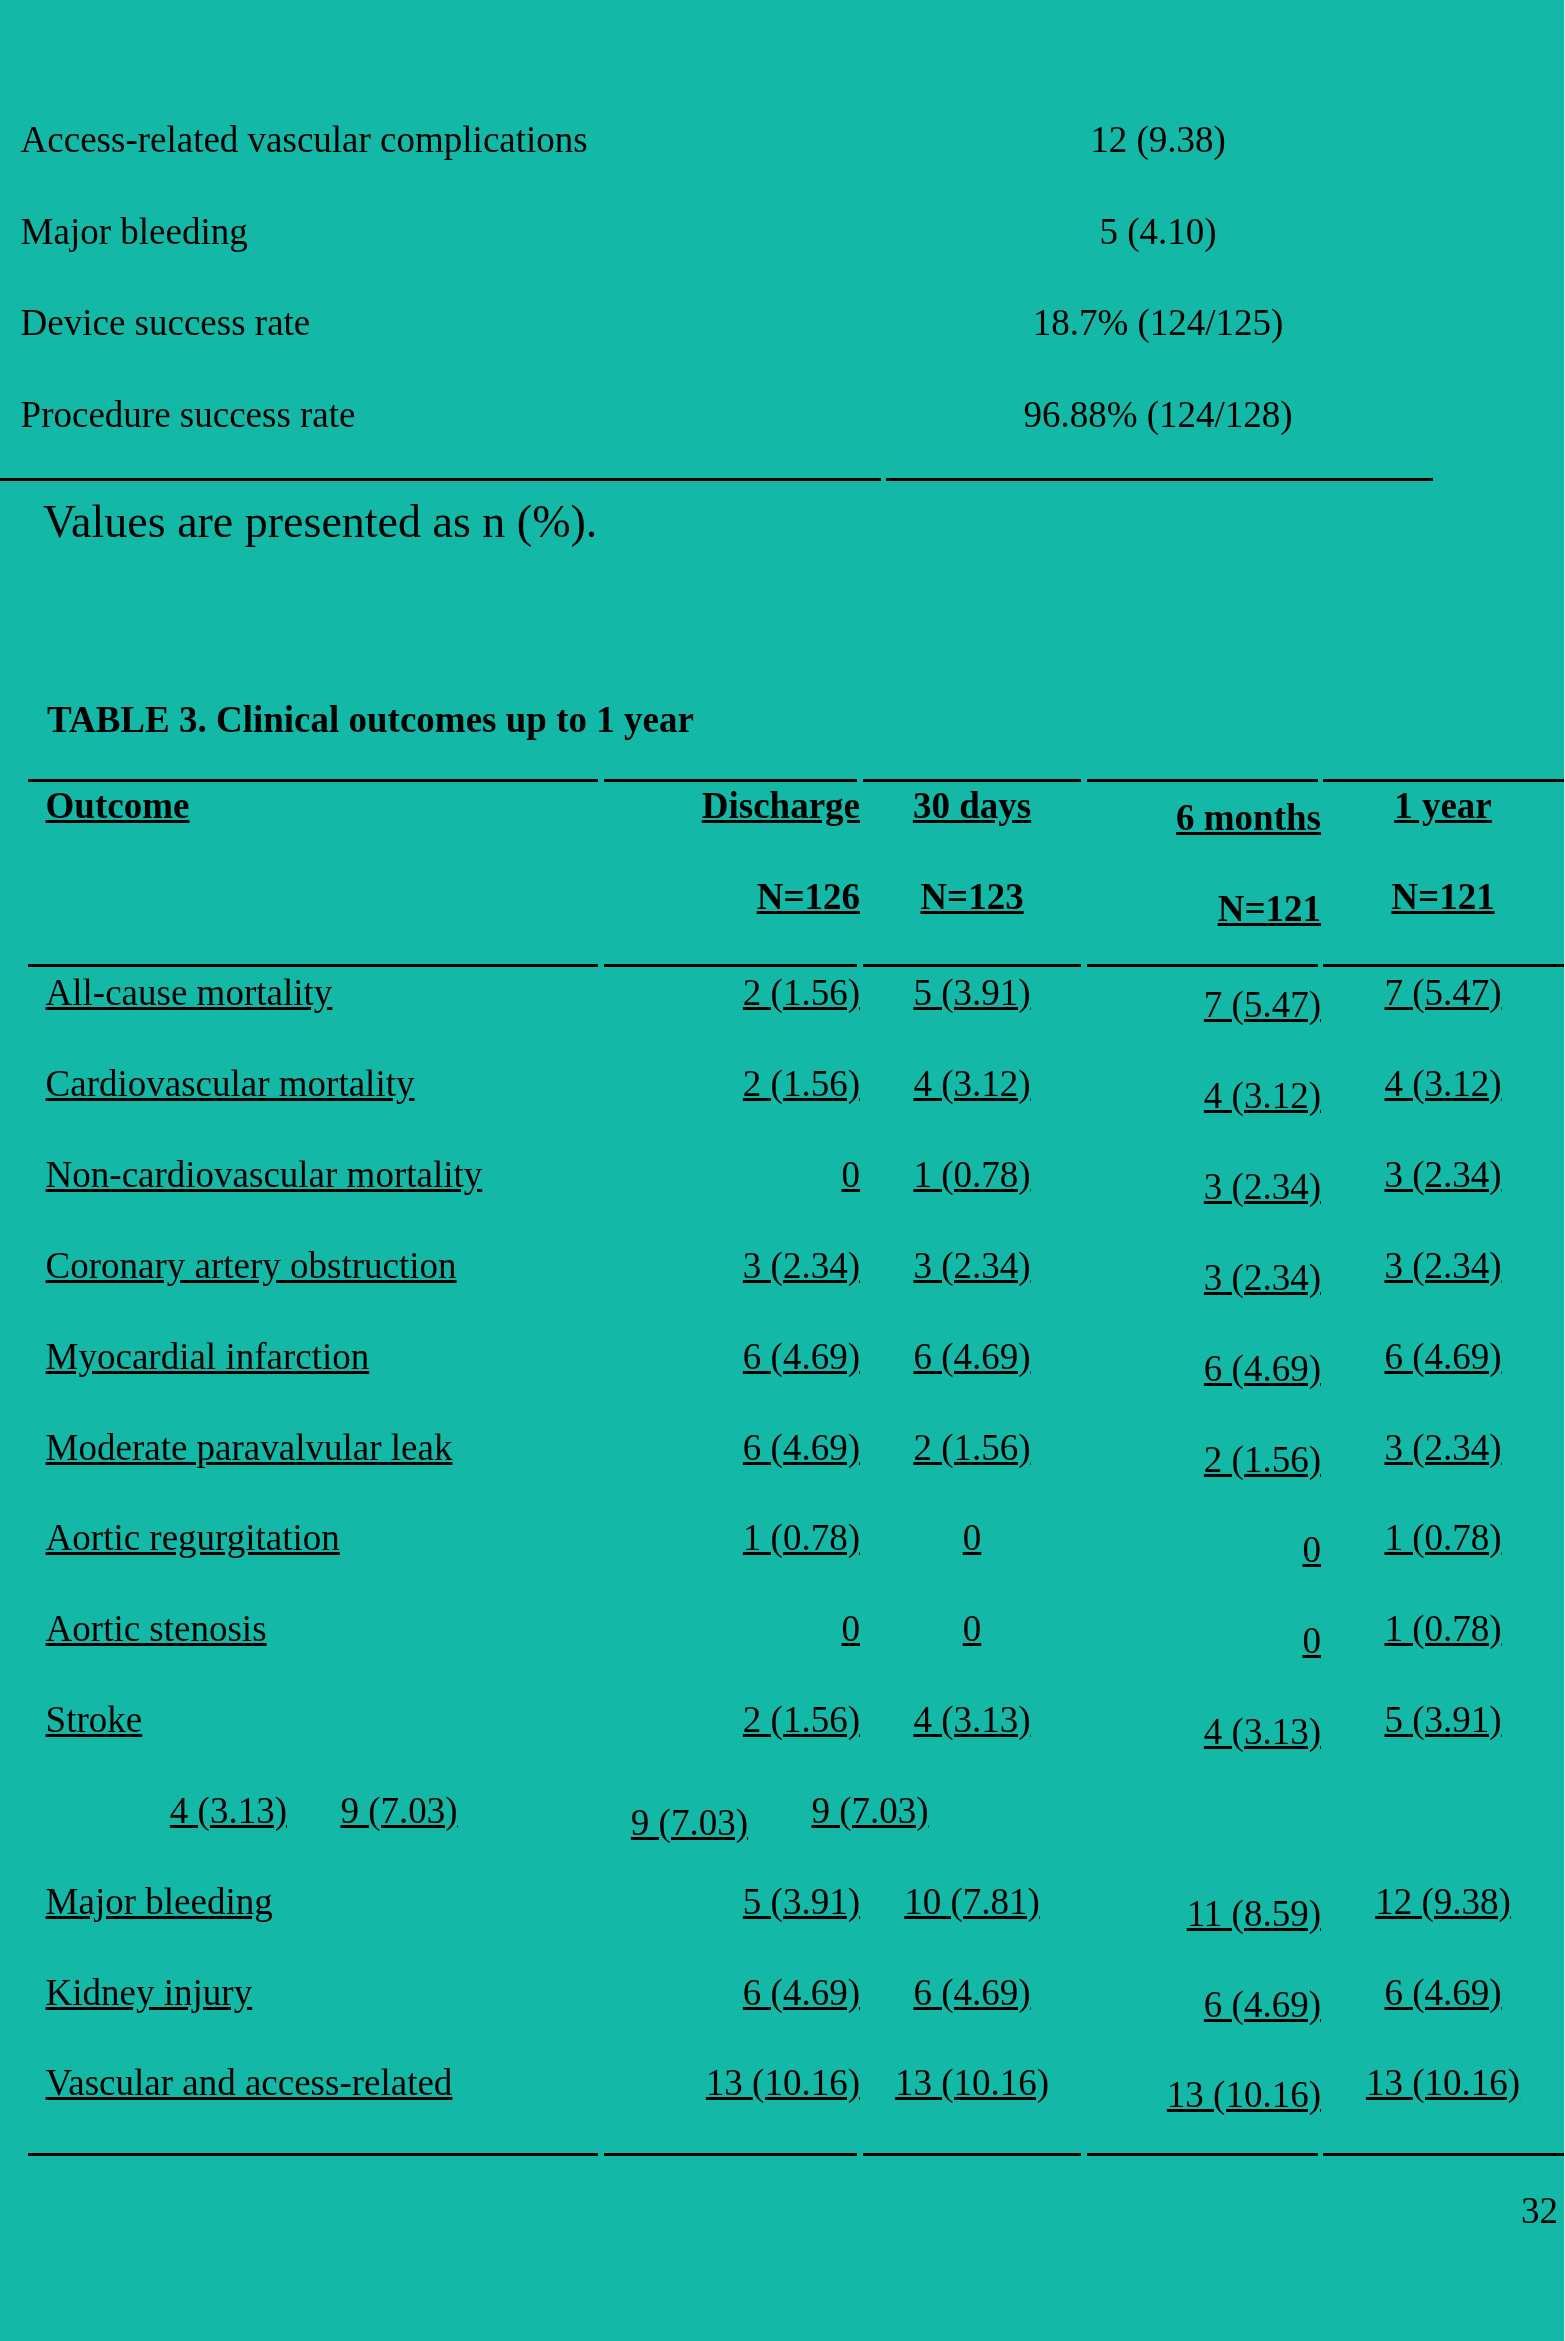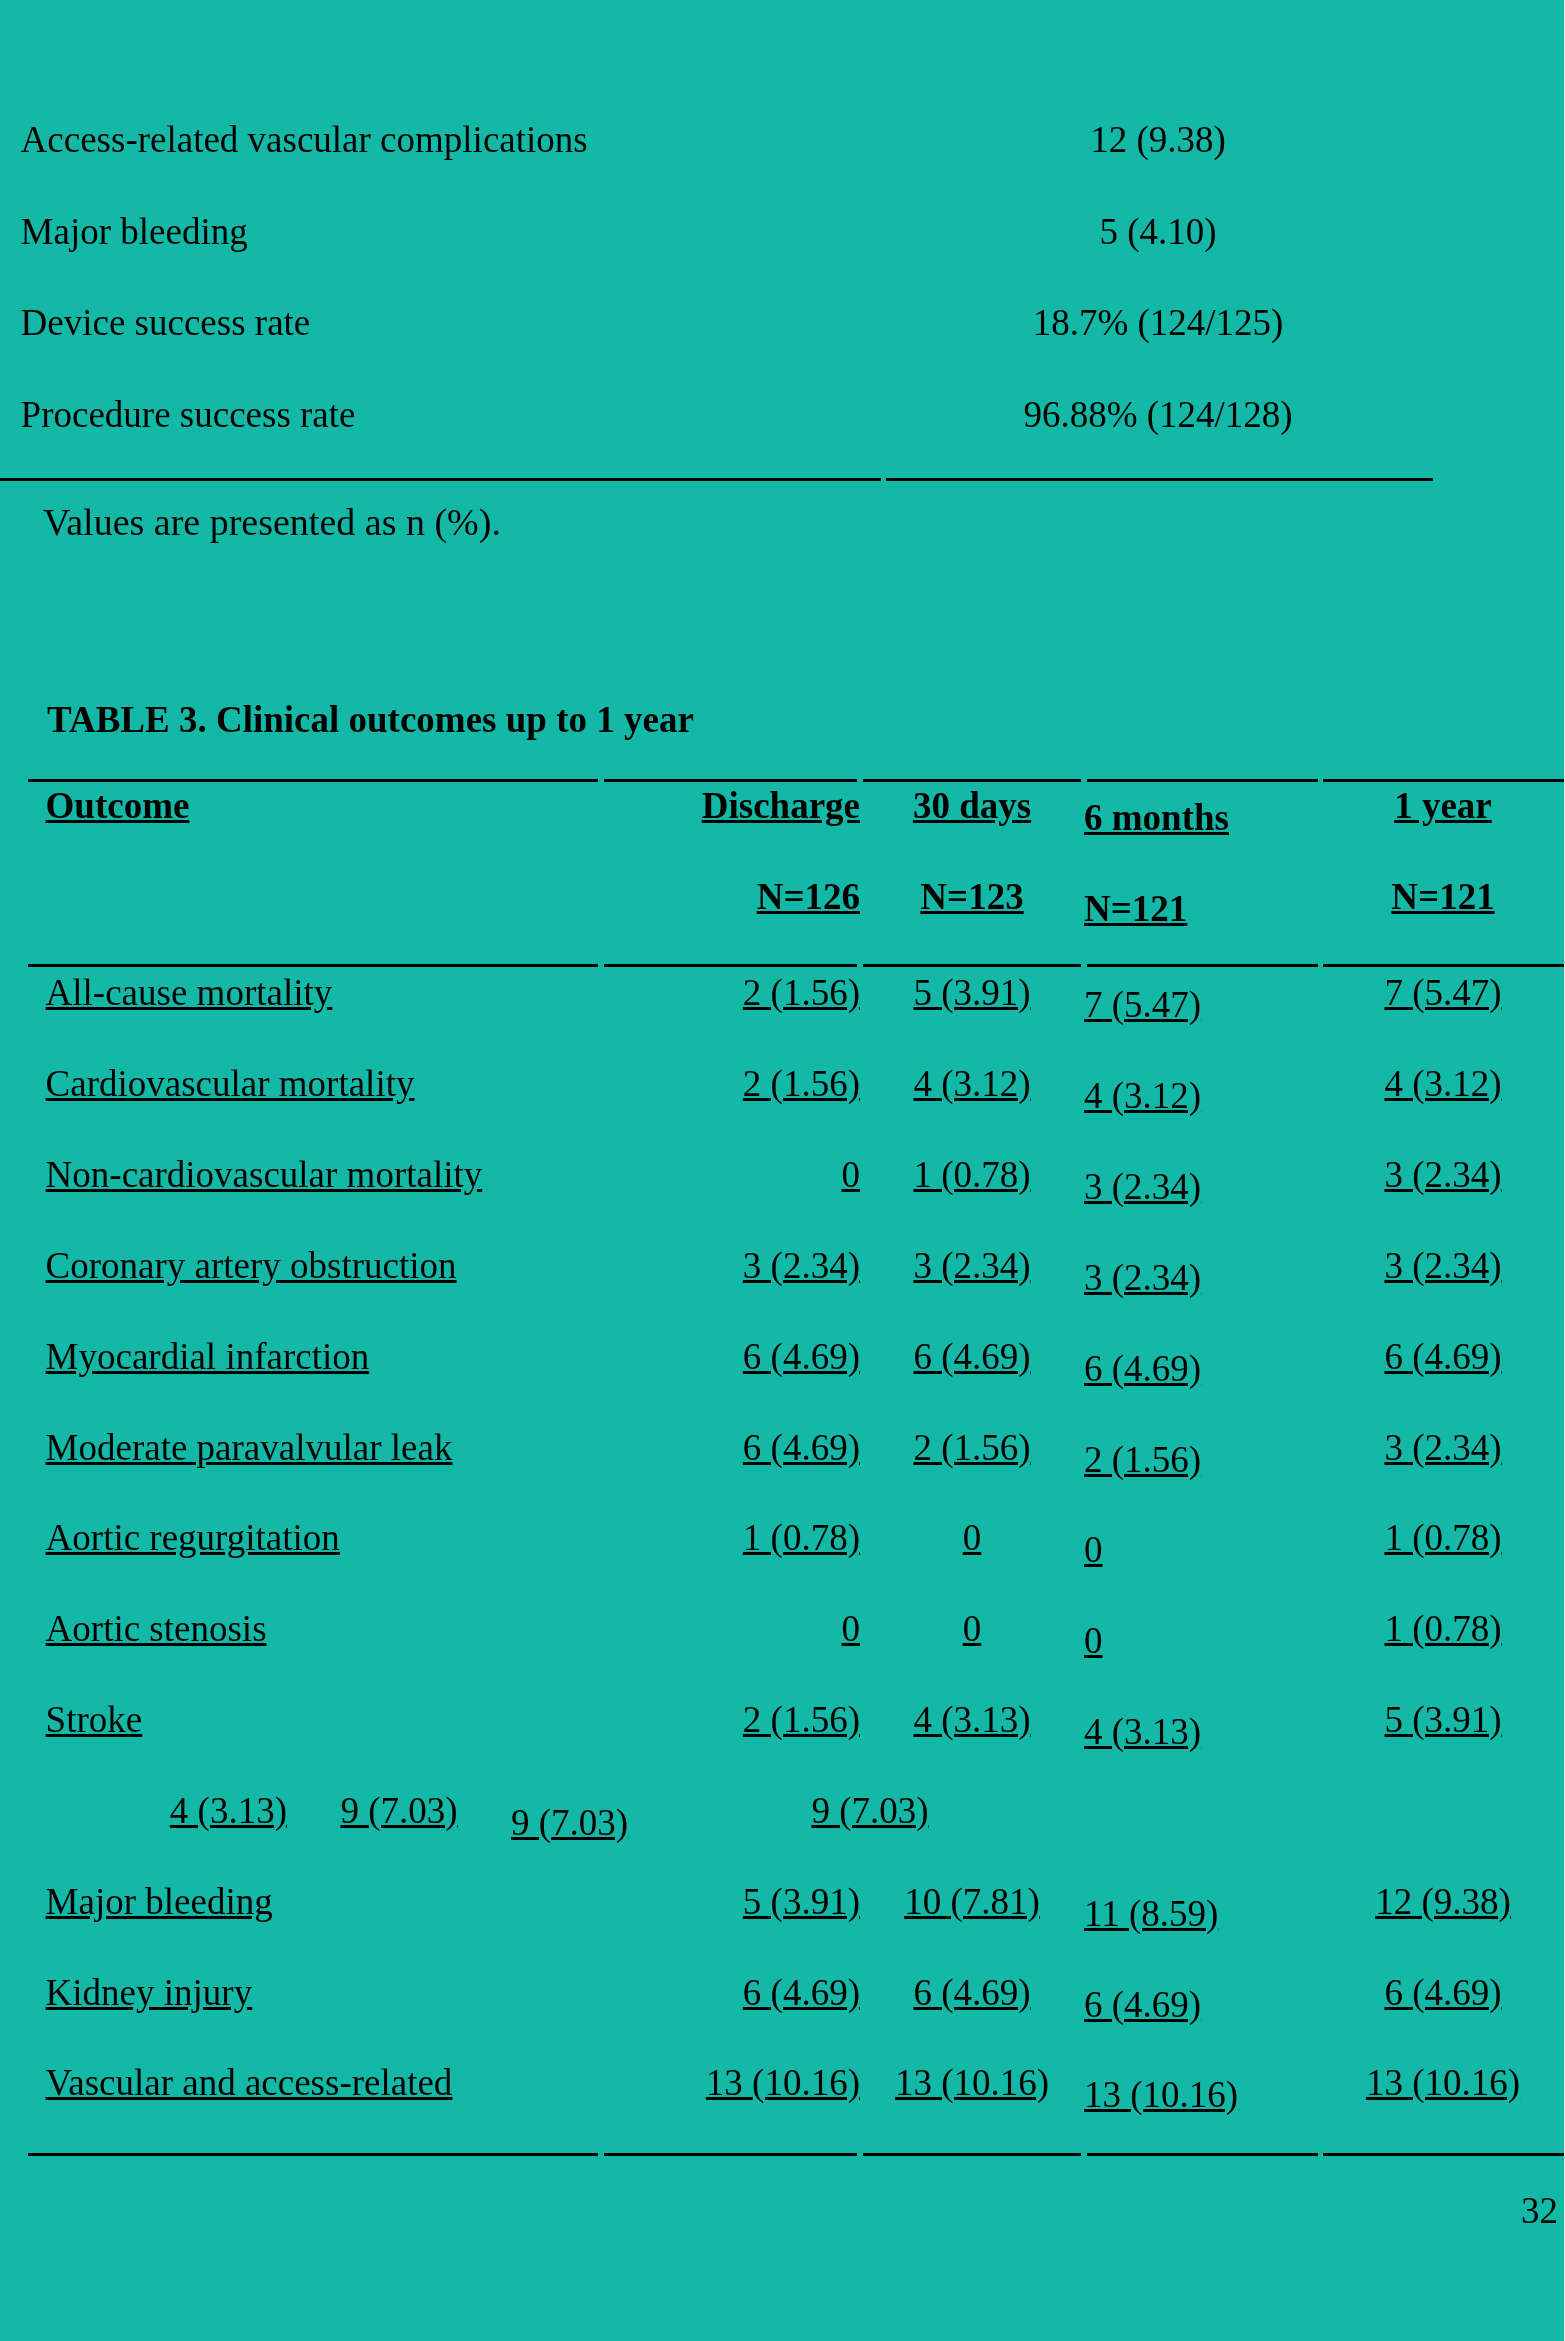--- a/index.html
+++ b/index.html
@@ -30,21 +30,21 @@
   .rule {
     position: absolute;
     height: 3.1px;
     background: #000000;
   }
 
   .footnote {
     position: absolute;
     left: 43px;
     top: 502px;
-    font-size: 38px;
+    font-size: 46px;
     line-height: 40px;
   }
 
   
   .t3-title {
     position: absolute;
     left: 47px;
     top: 699px;
     font-weight: bold;
     font-size: 37px;
@@ -62,21 +62,21 @@
     left: 0;
     width: 1537px;
     display: flex;
     align-items: center;
     text-decoration: underline;
   }
   .t3-row.bold { font-weight: bold; }
   .c0 { width: 573px; padding-left: 17.6px; text-align: left; }
   .c1 { width: 259px; text-align: right; }
   .c2 { width: 224px; text-align: center; }
-  .c3 { width: 237px; text-align: left; margin-top: 24px; }
+  .c3 { width: 237px; text-align: right; margin-top: 24px; }
   .c4 { width: 244px; text-align: center; }
 
   .hr-top    { top: 779px; }
   .hr-mid    { top: 964px; }
   .hr-bottom { top: 2153px; }
 
   .page-number {
     position: absolute;
     right: 6.1px;
     top: 2192px;

